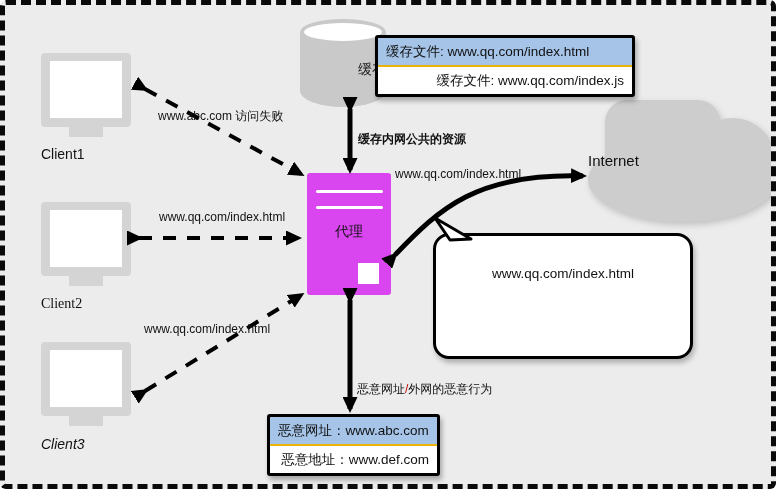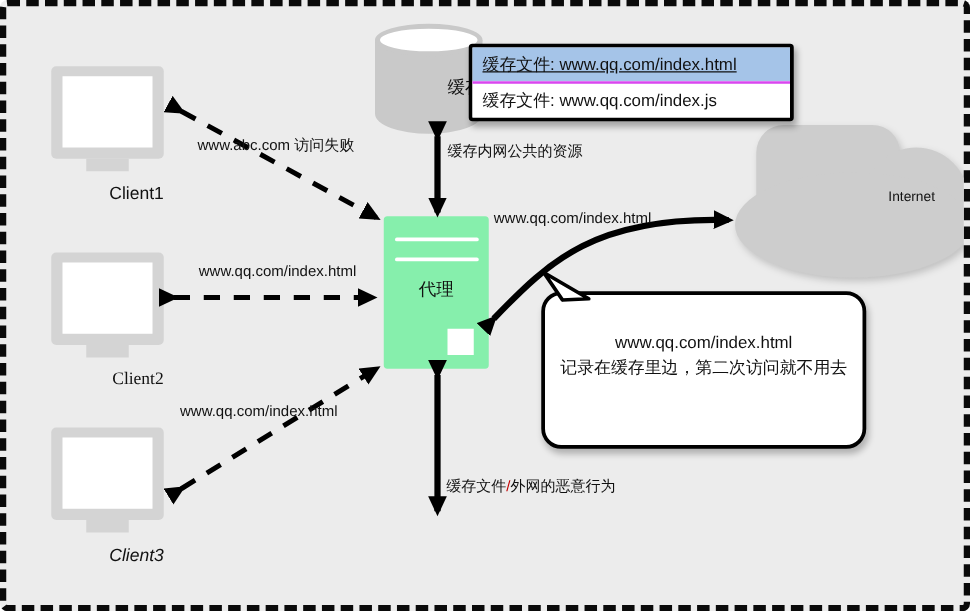--- a/index.html
+++ b/index.html
@@ -6,43 +6,43 @@
   .canvas{
     position:relative;width:776px;height:489px;box-sizing:border-box;
     background:#ececec;border:5px dashed #0a0a0a;border-radius:6px;
     font-family:"Liberation Sans",sans-serif;color:#111;overflow:hidden;
   }
   
   .monitor{position:absolute;width:90px;height:84px;}
   .mon-frame{position:absolute;left:0;top:0;right:0;bottom:10px;background:#d4d4d4;border-radius:4px;}
   .mon-screen{position:absolute;left:9px;top:8px;right:9px;bottom:19px;background:#fff;}
   .mon-base{position:absolute;left:28px;bottom:0;width:34px;height:10px;background:#d4d4d4;}
-  .client-label{position:absolute;width:90px;text-align:right;font-size:14px;}
+  .client-label{position:absolute;width:90px;text-align:left;font-size:14px;}
   
   .cylinder{position:absolute;left:295px;top:14px;width:86px;height:88px;}
   .cyl-body{position:absolute;left:0;right:0;top:13px;bottom:0;background:#c9c9c9;border-radius:0 0 50% 50%/0 0 16px 16px;}
   .cyl-top{position:absolute;left:0;right:0;top:0;height:26px;background:#fff;border:4px solid #c9c9c9;border-radius:50%;box-sizing:border-box;}
   .cyl-label{position:absolute;left:0;top:42px;width:100%;text-align:right;font-size:14px;}
   
-  .proxy{position:absolute;left:302px;top:168px;width:84px;height:122px;background:#86efac;border-radius:3px;text-decoration:underline;}
+  .proxy{position:absolute;left:302px;top:168px;width:84px;height:122px;background:#d946ef;border-radius:3px;text-decoration:underline;}
   .p-line{position:absolute;left:9px;right:8px;height:3px;background:#fff;border-radius:2px;}
   .p-line1{top:17px;} .p-line2{top:33px;}
   .p-label{position:absolute;left:0;top:50px;width:100%;text-align:center;font-size:14px;}
   .p-square{position:absolute;right:12px;bottom:11px;width:21px;height:21px;background:#fff;}
   
   .cloud{position:absolute;left:583px;top:90px;width:189px;height:127px;filter:drop-shadow(2px 3px 3px rgba(0,0,0,0.18));}
   .cl-rect{position:absolute;left:17px;top:5px;width:115px;height:85px;background:#cdcdcd;border-radius:22px;}
   .cl-circle{position:absolute;left:103px;top:23px;width:84px;height:84px;background:#cdcdcd;border-radius:50%;}
   .cl-ellipse{position:absolute;left:0;top:43px;width:189px;height:84px;background:#cdcdcd;border-radius:50%;}
-  .cl-label{position:absolute;left:0;top:57px;width:160px;text-align:right;font-size:11px;}
+  .cl-label{position:absolute;left:0;top:57px;width:160px;text-align:left;font-size:15px;}
   
   .listbox{position:absolute;border:3px solid #000;border-radius:3px;background:#fff;box-shadow:2px 4px 5px rgba(0,0,0,0.3);}
   .lb-row{font-size:13.5px;padding:5px 8px 4px 8px;white-space:nowrap;background:#fff;}
-  .lb-row.hl{background:#a5c4e8;text-decoration:underline;}
-  .lb-row + .lb-row{border-top:2px solid #d946ef;}
+  .lb-row.hl{background:#a5c4e8;}
+  .lb-row + .lb-row{border-top:2px solid #eab308;text-align:right;}
   .box-cache{left:370px;top:30px;width:254px;}
   .box-malicious{left:262px;top:409px;width:167px;}
   
   .bubble{position:absolute;left:428px;top:228px;width:260px;height:126px;background:#fff;border:3px solid #000;border-radius:16px;box-shadow:2px 4px 5px rgba(0,0,0,0.25);box-sizing:border-box;}
   .bubble-text{position:absolute;left:0;top:28px;width:100%;text-align:center;font-size:13.5px;line-height:20px;}
   .bubble-tail{position:absolute;left:420px;top:204px;width:70px;height:36px;z-index:6;}
   
   .edge-label{position:absolute;font-size:12px;white-space:nowrap;z-index:5;}
   .slash-red{color:#c40000;}
   
@@ -108,31 +108,34 @@
     <line x1="140" y1="84" x2="296" y2="169" stroke="#000" stroke-width="4" stroke-dasharray="13 11" marker-start="url(#head)" marker-end="url(#head)"></line>
     <line x1="134" y1="233" x2="293" y2="233" stroke="#000" stroke-width="4" stroke-dasharray="13 11" marker-start="url(#head)" marker-end="url(#head)"></line>
     <line x1="140" y1="386" x2="296" y2="290" stroke="#000" stroke-width="4" stroke-dasharray="13 11" marker-start="url(#head)" marker-end="url(#head)"></line>
   </svg>
 
   <div class="listbox box-cache">
     <div class="lb-row hl">缓存文件: www.qq.com/index.html</div>
     <div class="lb-row">缓存文件: www.qq.com/index.js</div>
   </div>
 
+  <div class="listbox box-malicious">
+    <div class="lb-row hl">恶意网址：www.abc.com</div>
+    <div class="lb-row">恶意地址：www.def.com</div>
+  </div>
 
   <div class="bubble">
     <div class="bubble-text">
       <div>www.qq.com/index.html</div>
-      <div>记录在缓存里边，第二次访问就不用去</div>
     </div>
   </div>
   <svg class="bubble-tail" width="70" height="36" viewBox="0 0 70 36">
     <path d="M46,30 L10,9 L25,31 Z" fill="#fff" stroke="#000" stroke-width="3" stroke-linejoin="round"></path>
   </svg>
 
   <div class="edge-label" style="left:153px;top:103px;">www.abc.com 访问失败</div>
   <div class="edge-label" style="left:154px;top:205px;">www.qq.com/index.html</div>
   <div class="edge-label" style="left:139px;top:317px;">www.qq.com/index.html</div>
   <div class="edge-label" style="left:390px;top:162px;">www.qq.com/index.html</div>
-  <div class="edge-label" style="left:353px;top:108px;">缓存内网公共的资源</div>
-  <div class="edge-label" style="left:352px;top:376px;"><span>缓存文件</span><span class="slash-red">/</span><span>外网的恶意行为</span></div>
+  <div class="edge-label" style="left:353px;top:126px;font-weight:bold;">缓存内网公共的资源</div>
+  <div class="edge-label" style="left:352px;top:376px;"><span>恶意网址</span><span class="slash-red">/</span><span>外网的恶意行为</span></div>
 
 </div>
 
 </body></html>

